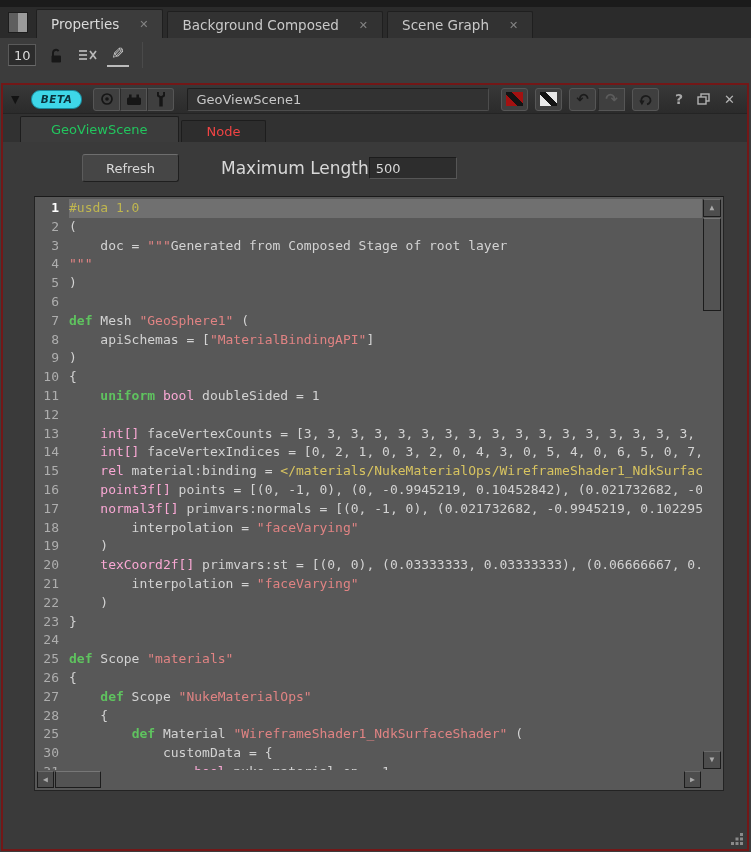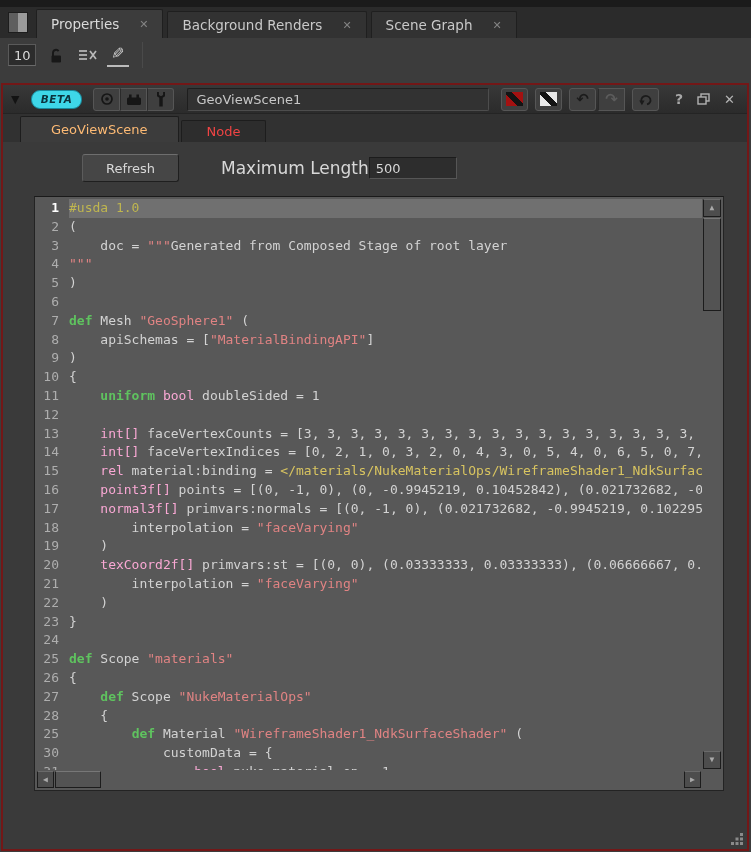--- a/index.html
+++ b/index.html
@@ -54,21 +54,21 @@
   .glyph-btn.disabled { color:#5c5c5c; }
   .hdr-misc { display:flex; align-items:center; gap:14px; margin-left:14px; padding-right:4px; }
   .help-q { color:#a8a8a8; font-size:14px; font-weight:bold; }
   .close-x { color:#b5b5b5; font-size:13px; }
 
   
   .node-tabs { height:28px; background:#313131; display:flex; align-items:flex-end; padding-left:17px; }
   .node-tab { display:flex; align-items:center; justify-content:center; background:#2d2d2d;
     border:1px solid #1d1d1d; border-bottom:none; border-radius:2px 2px 0 0; height:22px;
     padding:0 25px; color:#ef4444; font-size:13px; margin-right:2px; }
-  .node-tab.active { background:#3c3c3c; height:26px; padding:0 30px; color:#fdba74; }
+  .node-tab.active { background:#3c3c3c; height:26px; padding:0 30px; color:#22c55e; }
   .node-content { position:absolute; top:57px; left:0; right:0; bottom:0; background:#3a3a3a; }
 
   
   .controls-row { position:absolute; top:12px; left:31px; display:flex; align-items:center;padding-left:48px; }
   .refresh-btn { width:97px; height:28px; background:#464646; color:#d8d8d8; font-size:13px;
     border:1px solid #1f1f1f; border-top-color:#6e6e6e; border-left-color:#5c5c5c; border-radius:3px;
     font-family:"DejaVu Sans", sans-serif; }
   .maxlen-label { margin-left:42px; color:#d8d8d8; font-size:17px; }
   .maxlen-input { margin-left:0; width:88px; height:22px; background:#2d2d2d; color:#d8d8d8;
     font-size:13px; border:1px solid #565656; border-top-color:#1c1c1c; border-left-color:#1c1c1c;
@@ -111,21 +111,21 @@
 <div class="screen">
   <div class="top-strip"></div>
 
   <div class="pane-tabbar">
     <div class="pane-icon"></div>
     <div class="pane-tab active">
       <span>Properties</span>
       <span class="tab-close">✕</span>
     </div>
     <div class="pane-tab">
-      <span>Background Renders</span>
+      <span>Background Composed</span>
       <span class="tab-close">✕</span>
     </div>
     <div class="pane-tab">
       <span>Scene Graph</span>
       <span class="tab-close">✕</span>
     </div>
   </div>
 
   <div class="pane-toolbar">
     <input class="max-panels" value="10" style="">

